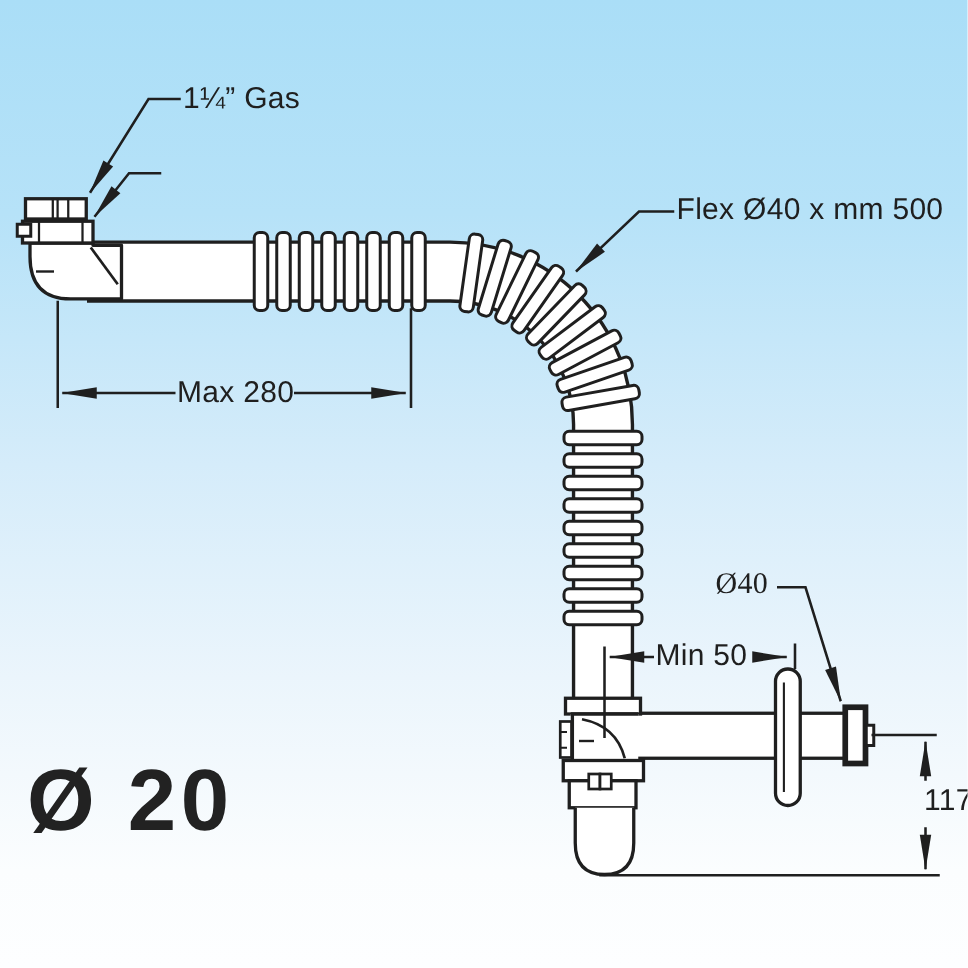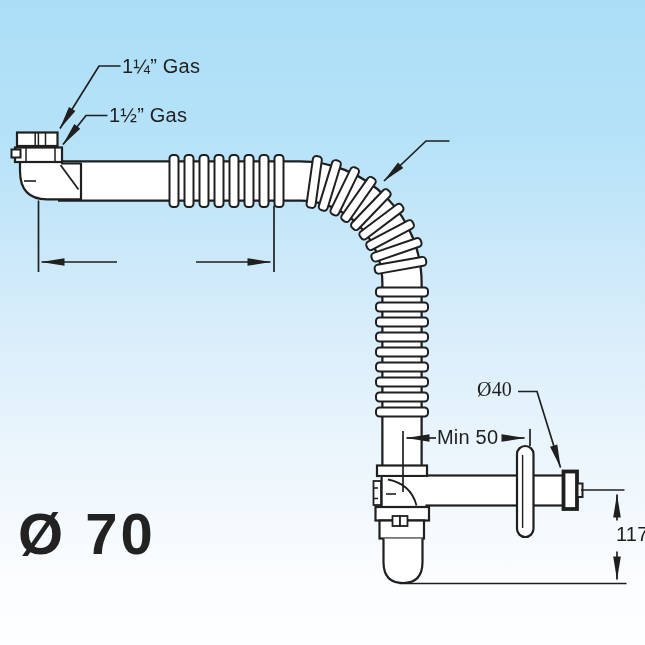--- a/index.html
+++ b/index.html
@@ -115,19 +115,20 @@
       <path d="M 617 520.5 V 494.5" marker-end="url(#arw)"></path>
       <path d="M 617 551.5 V 579.5" marker-end="url(#arw)"></path>
 
       <path d="M 449.5 141 H 426 L 384 181" marker-end="url(#arw)"></path>
       <path d="M 120.5 66 H 99 L 60 128.5" marker-end="url(#arw)"></path>
       <path d="M 107.5 115.5 H 86 L 63 144.5" marker-end="url(#arw)"></path>
     </g>
   </svg>
 
   <div class="lbl" style="left:122px; top:55px;text-align:center;">1¼” Gas</div>
-  <div class="lbl" style="left:109px; top:104px;">1½” Gas</div>
+  <div class="lbl" style="left:451px; top:129px;">Flex Ø40 x mm 500</div>
+  <div class="lbl" style="left:118px; top:251px;">Max 280</div>
   <div class="lbl" style="left:477px; top:378px;font-family:Liberation Serif, serif;">Ø40</div>
   <div class="lbl" style="left:437px; top:426px;">Min 50</div>
   <div class="lbl" style="left:616px; top:523px;">117</div>
-  <div class="lbl big" style="left:18px; top:505px;">Ø 70</div>
+  <div class="lbl big" style="left:18px; top:505px;">Ø 20</div>
 
 </div>
 
 </body></html>

